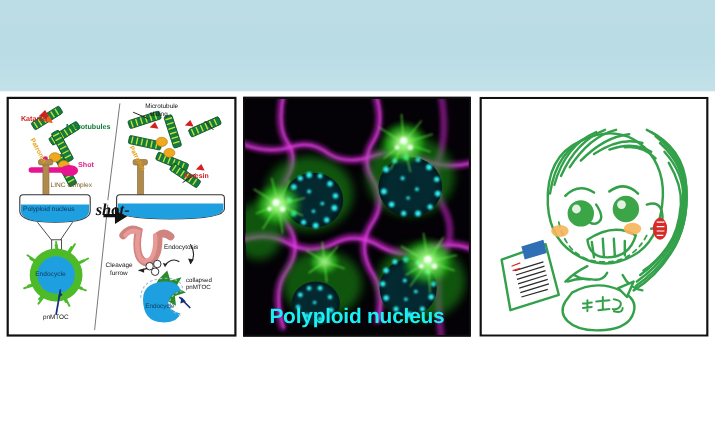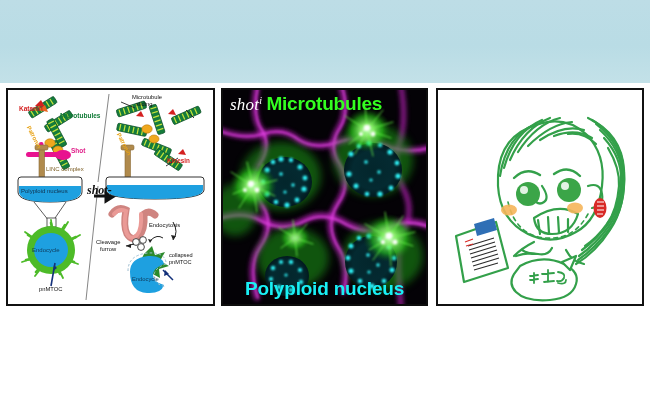--- a/index.html
+++ b/index.html
@@ -184,21 +184,21 @@
 
       <div class="dglabel" style="left:11px;top:16px;font-size:6.5px;color:#d42020;">Katanin</div>
       <div class="dglabel" style="left:52px;top:23px;font-size:6.5px;color:#0f7a35;">Microtubules</div>
       <div class="dglabel" style="left:23px;top:35px;font-size:6px;color:#e8a317;transform:rotate(62deg);transform-origin:left top;">Patronin</div>
       <div class="dglabel" style="left:63px;top:58px;font-size:6.5px;color:#e0208a;">Shot</div>
       <div class="dglabel" style="left:38px;top:76px;font-size:6px;color:#7a5c22;font-weight:normal;">LINC complex</div>
       <div class="dglabel" style="left:13px;top:98px;font-size:6px;color:#10324f;font-weight:normal;">Polyploid nucleus</div>
       <div class="dglabel" style="left:24px;top:157px;font-size:6px;color:#0f3a5c;font-weight:normal;">Endocycle</div>
       <div class="dglabel" style="left:31px;top:197px;font-size:5.8px;color:#111;font-weight:normal;">pnMTOC</div>
 
-      <div class="dglabel" style="left:79px;top:94px;font-size:12px;color:#111;font-style:italic;font-family:'Liberation Serif',serif;">shot-</div>
+      <div class="dglabel" style="left:79px;top:94px;font-size:15px;color:#111;font-style:italic;font-family:'Liberation Serif',serif;">shot-</div>
 
       <div class="dglabel" style="left:124px;top:5px;font-size:5.8px;color:#111;font-weight:normal;">Microtubule</div>
       <div class="dglabel" style="left:128px;top:12px;font-size:5.8px;color:#111;font-weight:normal;">sliding</div>
       <div class="dglabel" style="left:113px;top:42px;font-size:6px;color:#e8a317;transform:rotate(62deg);transform-origin:left top;">Patronin</div>
       <div class="dglabel" style="left:159px;top:68px;font-size:6.3px;color:#d42020;">Kinesin</div>
       <div class="dglabel" style="left:88px;top:150px;font-size:5.8px;color:#111;font-weight:normal;">Cleavage</div>
       <div class="dglabel" style="left:92px;top:157px;font-size:5.8px;color:#111;font-weight:normal;">furrow</div>
       <div class="dglabel" style="left:141px;top:133px;font-size:5.8px;color:#111;font-weight:normal;">Endocytosis</div>
       <div class="dglabel" style="left:161px;top:163px;font-size:5.6px;color:#111;font-weight:normal;">collapsed</div>
       <div class="dglabel" style="left:161px;top:170px;font-size:5.6px;color:#111;font-weight:normal;">pnMTOC</div>
@@ -343,24 +343,20 @@
           <circle cx="144" cy="38" r="3.2"></circle>
             <circle cx="150" cy="44" r="2.4"></circle>
             <circle cx="138" cy="44" r="2"></circle>
           <circle cx="166" cy="146" r="3.4"></circle>
             <circle cx="172" cy="152" r="2.5"></circle>
             <circle cx="160" cy="152" r="2.2"></circle>
         </g>
       </svg>
     </div>
 
-    <div class="mlabel-top">
-      <span class="it">shot</span><span class="sup">i</span>
-      <span class="mt">Microtubules</span>
-    </div>
     <div class="mlabel-bottom">Polyploid nucleus</div>
   </div>
 
   <div class="panel" id="panel-cartoon">
     <div class="cartoon">
       <svg viewBox="0 0 204 214" preserveAspectRatio="none">
         <g fill="none" stroke="#33a04a" stroke-width="2.2" stroke-linecap="round" stroke-linejoin="round">
 
           <path d="M150 28 q34 16 36 52 q2 36 -14 60 q-14 22 -34 34"></path>
           <path d="M154 30 q30 18 32 52 q2 34 -14 56 q-14 20 -32 32"></path>

